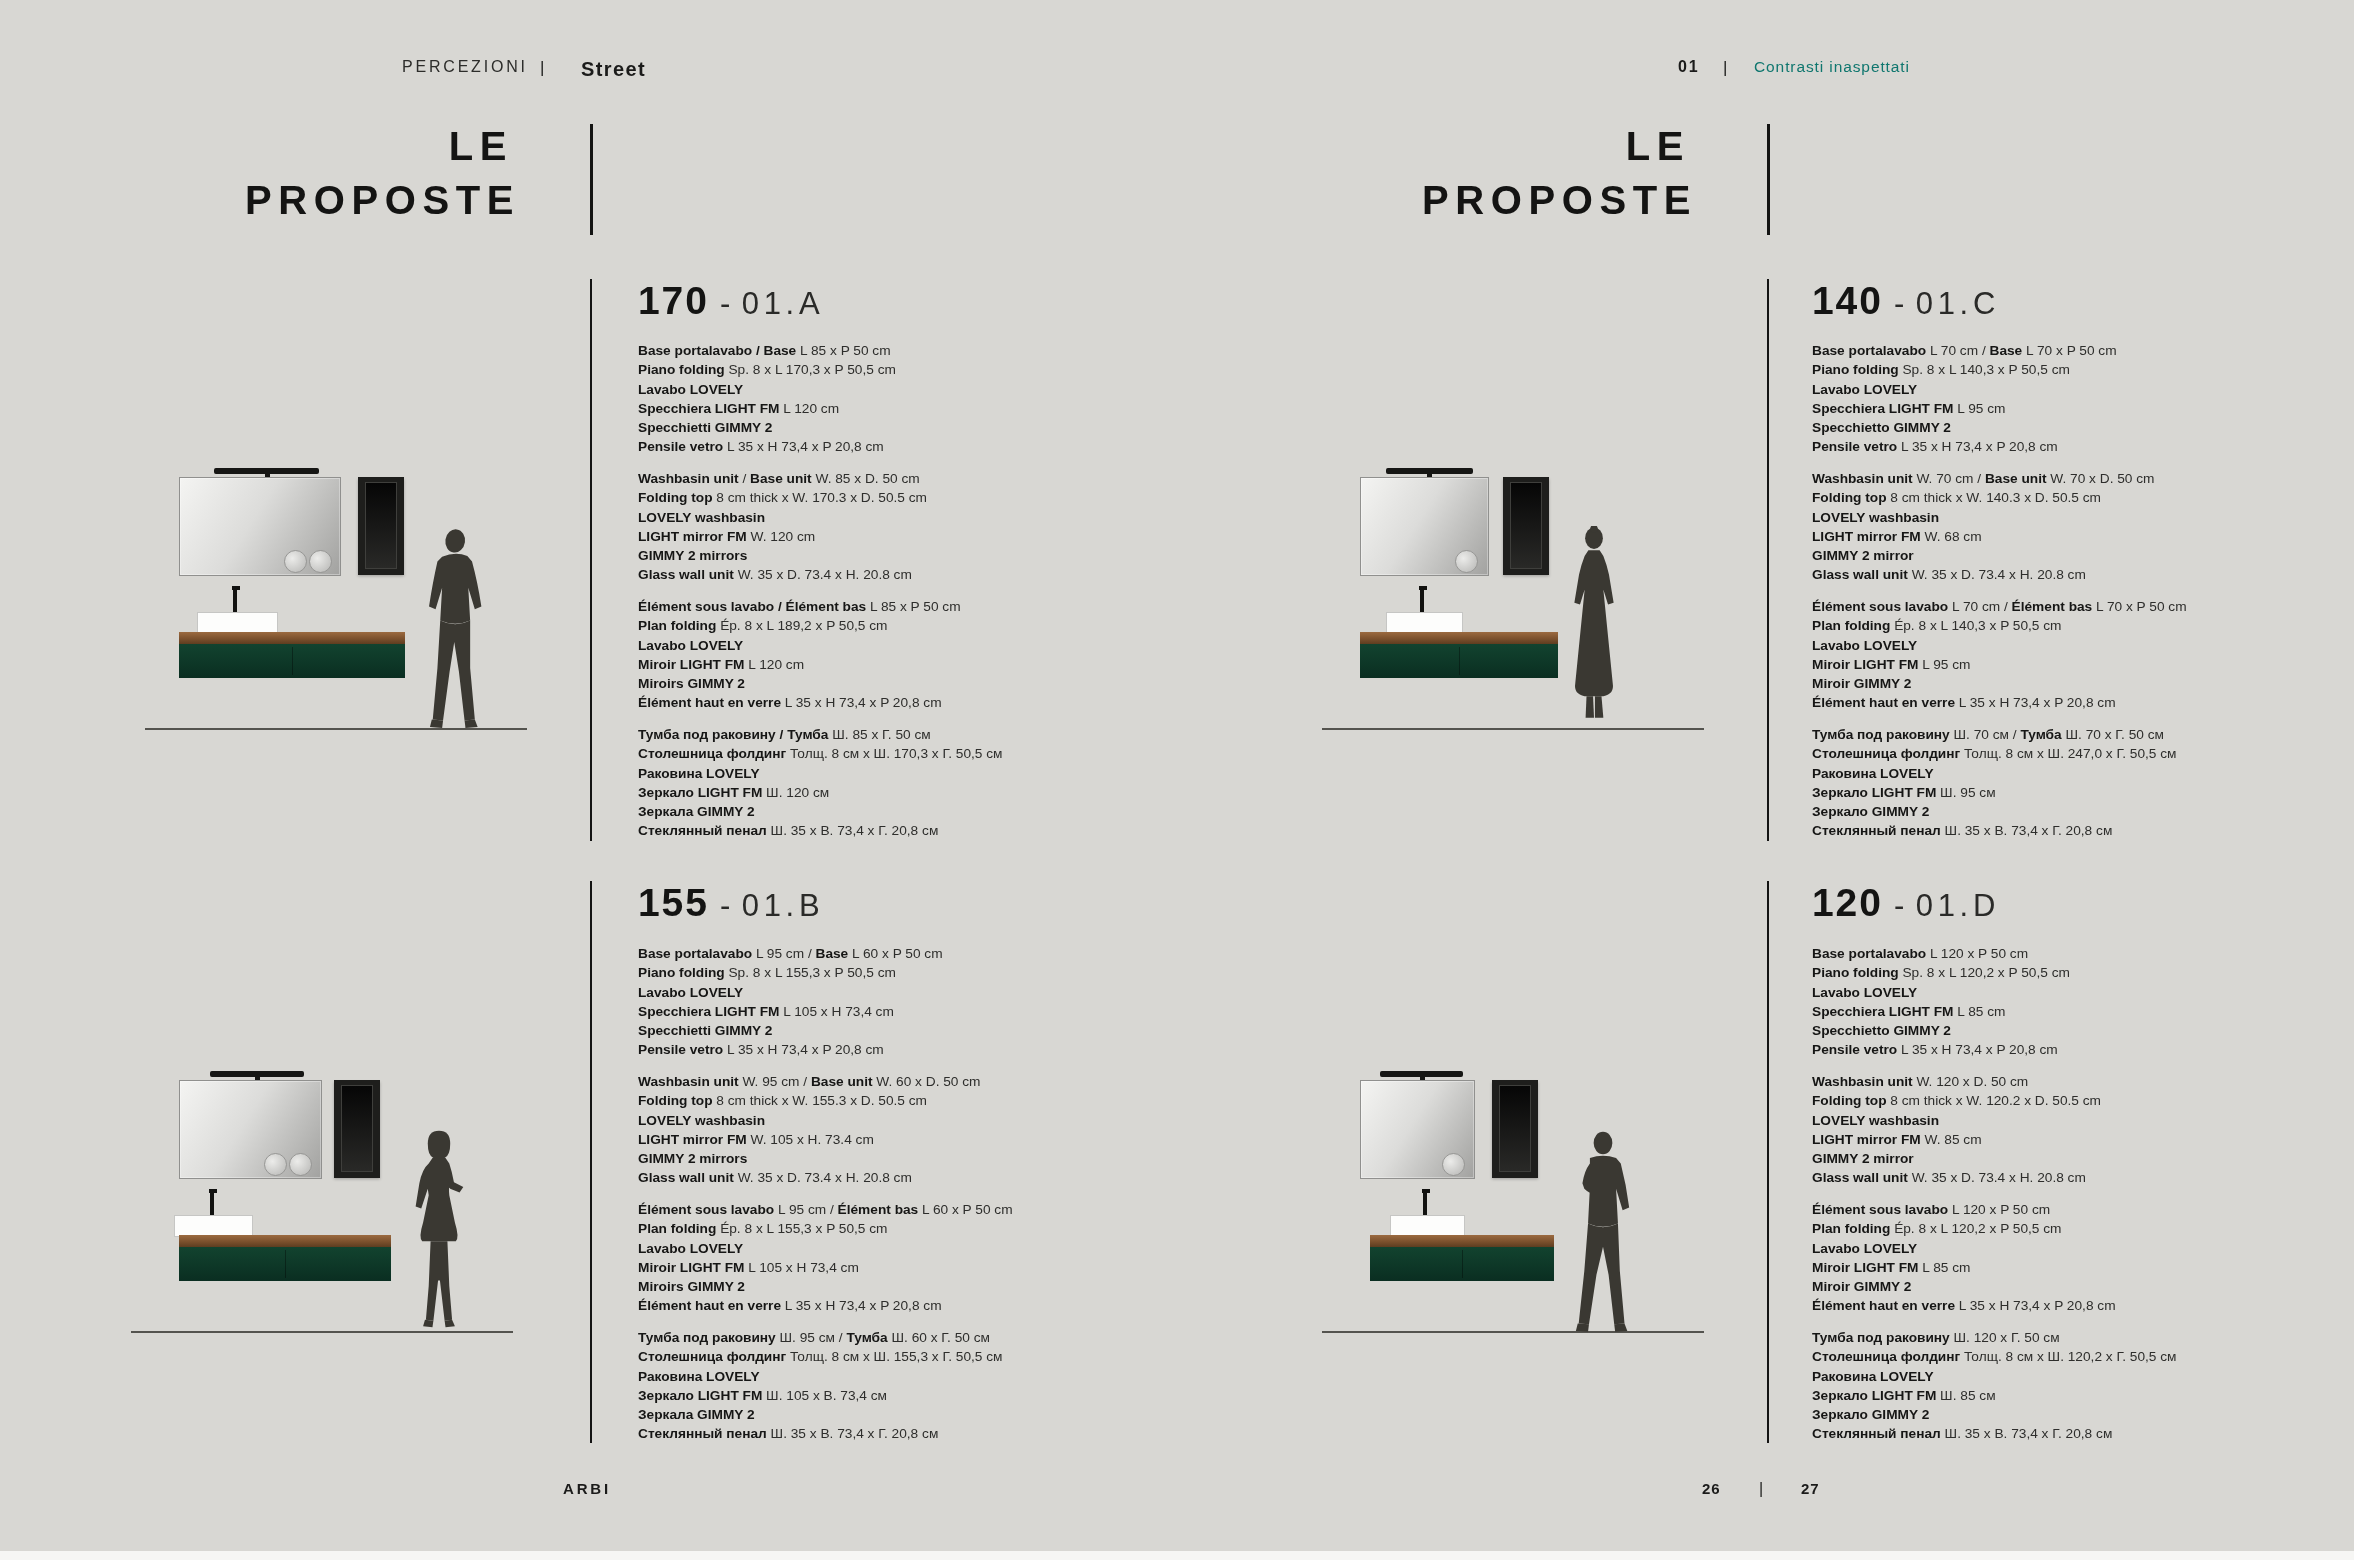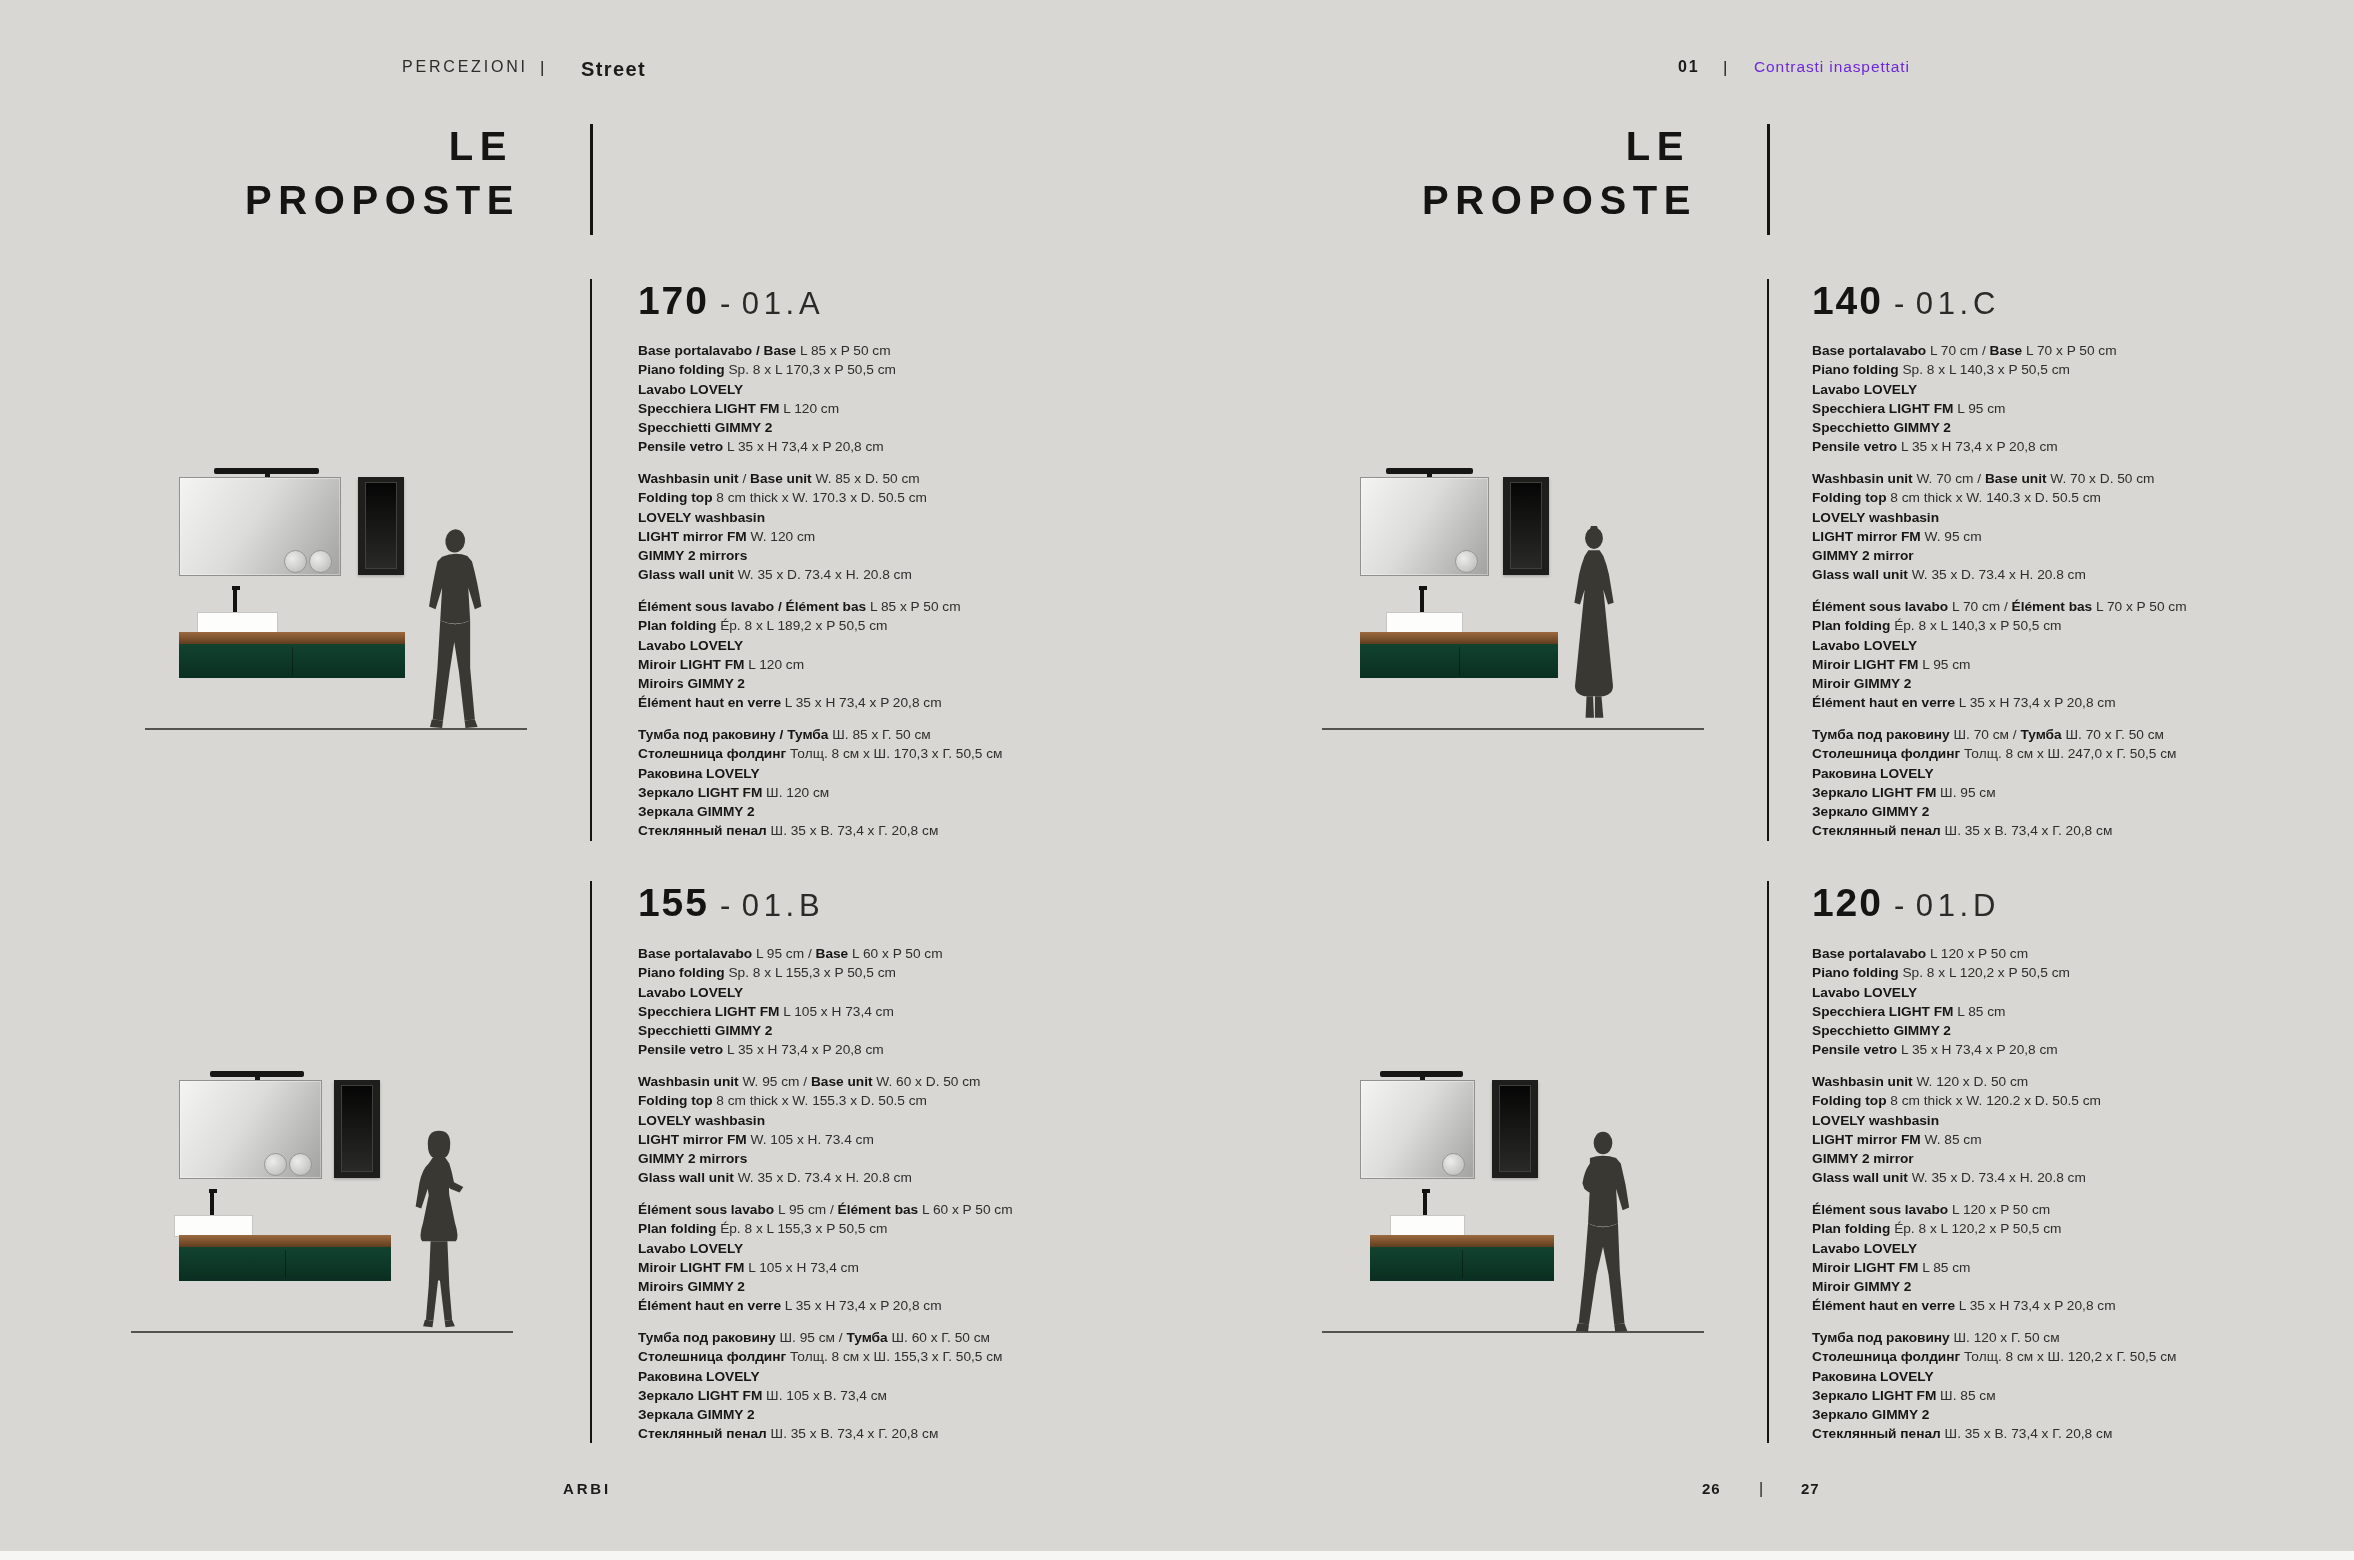--- a/index.html
+++ b/index.html
@@ -8,21 +8,21 @@
     background:#d8d7d3;color:#1b1b1a;
     font-family:"Liberation Sans", sans-serif;
   }
 
   
   .hdr span{position:absolute;top:58px;white-space:nowrap;}
   .hdr-collection{font-size:16px;letter-spacing:2.8px;color:#2c2c2a;}
   .hdr-sep{font-size:17px;font-weight:300;color:#1b1b1a;}
   .hdr-series{font-size:20px;font-weight:700;letter-spacing:1.4px;}
   .hdr-num{font-size:16px;font-weight:700;letter-spacing:1.9px;}
-  .hdr-chapter{font-size:15.5px;letter-spacing:0.9px;color:#6d28d9;text-align:center;}
+  .hdr-chapter{font-size:15.5px;letter-spacing:0.9px;color:#0f766e;text-align:center;}
 
   
   .page-title{position:absolute;top:119px;width:268px;text-align:right;
     font-size:40px;font-weight:700;letter-spacing:6.6px;line-height:54px;color:#141413;}
   .title-bar{position:absolute;top:124px;width:2.8px;height:111px;background:#141413;}
 
   
   .sec-head{position:absolute;display:flex;align-items:baseline;gap:11.3px;white-space:nowrap;}
   .sec-size{font-size:39px;font-weight:700;letter-spacing:1.9px;color:#141413;}
   .sec-dash{font-size:31px;font-weight:300;color:#2a2a28;}
@@ -238,21 +238,21 @@
         <div class="spec-line"><span class="sb">Piano folding</span><span class="sr"> Sp. 8 x L 140,3 x P 50,5 cm</span></div>
         <div class="spec-line"><span class="sb">Lavabo LOVELY</span></div>
         <div class="spec-line"><span class="sb">Specchiera LIGHT FM</span><span class="sr"> L 95 cm</span></div>
         <div class="spec-line"><span class="sb">Specchietto GIMMY 2</span></div>
         <div class="spec-line"><span class="sb">Pensile vetro</span><span class="sr"> L 35 x H 73,4 x P 20,8 cm</span></div>
       </div>
       <div class="spec-block">
         <div class="spec-line"><span class="sb">Washbasin unit</span><span class="sr"> W. 70 cm / </span><span class="sb">Base unit</span><span class="sr"> W. 70 x D. 50 cm</span></div>
         <div class="spec-line"><span class="sb">Folding top</span><span class="sr"> 8 cm thick x W. 140.3 x D. 50.5 cm</span></div>
         <div class="spec-line"><span class="sb">LOVELY washbasin</span></div>
-        <div class="spec-line"><span class="sb">LIGHT mirror FM</span><span class="sr"> W. 95 cm</span></div>
+        <div class="spec-line"><span class="sb">LIGHT mirror FM</span><span class="sr"> W. 68 cm</span></div>
         <div class="spec-line"><span class="sb">GIMMY 2 mirror</span></div>
         <div class="spec-line"><span class="sb">Glass wall unit</span><span class="sr"> W. 35 x D. 73.4 x H. 20.8 cm</span></div>
       </div>
       <div class="spec-block">
         <div class="spec-line"><span class="sb">Élément sous lavabo</span><span class="sr"> L 70 cm / </span><span class="sb">Élément bas</span><span class="sr"> L 70 x P 50 cm</span></div>
         <div class="spec-line"><span class="sb">Plan folding</span><span class="sr"> Ép. 8 x L 140,3 x P 50,5 cm</span></div>
         <div class="spec-line"><span class="sb">Lavabo LOVELY</span></div>
         <div class="spec-line"><span class="sb">Miroir LIGHT FM</span><span class="sr"> L 95 cm</span></div>
         <div class="spec-line"><span class="sb">Miroir GIMMY 2</span></div>
         <div class="spec-line"><span class="sb">Élément haut en verre</span><span class="sr"> L 35 x H 73,4 x P 20,8 cm</span></div>

